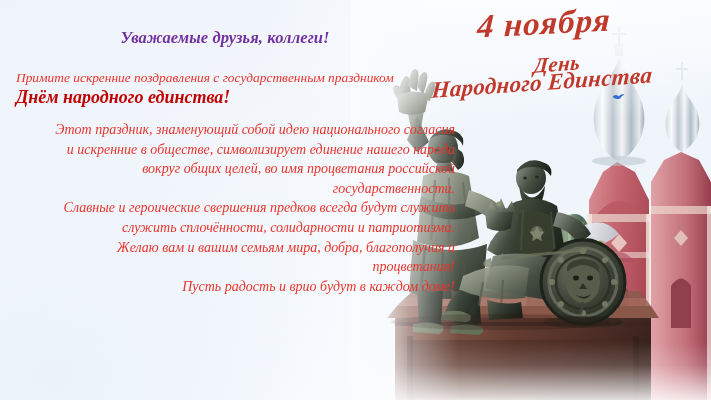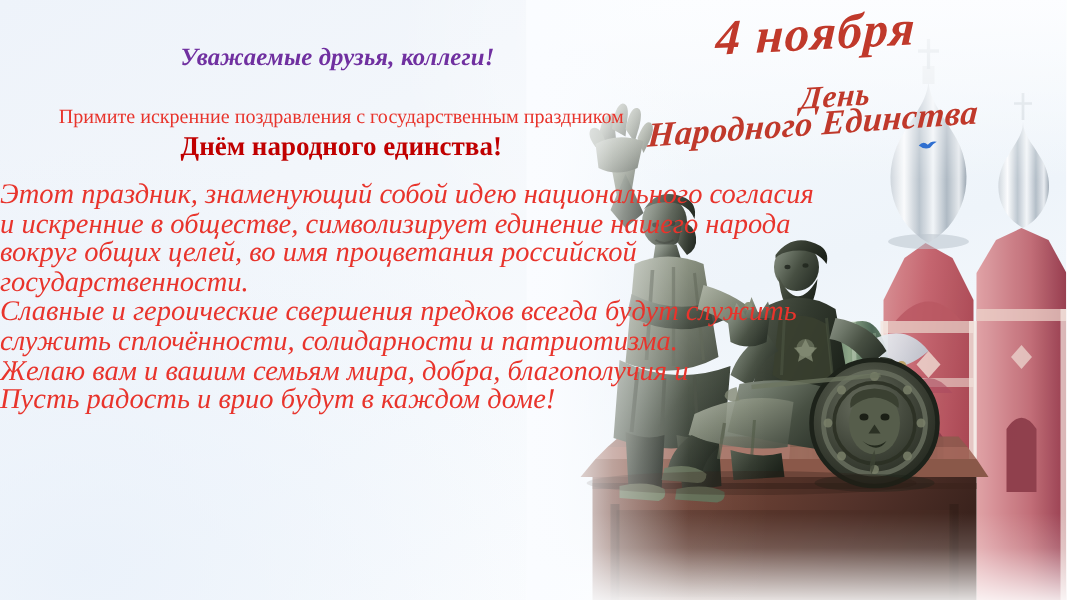--- a/index.html
+++ b/index.html
@@ -89,43 +89,44 @@
     font-weight: bold;
     font-size: 16.5px;
     letter-spacing: 0.1px;
     color: #7030a0;
     white-space: nowrap;
   }
 
   .congrats {
     position: absolute;
     top: 68px;
-    left: 0;
+    left: 16px;
     width: 455px;
-    text-align: center;
+    text-align: left;
+    font-style: italic;
     font-size: 13.4px;
     line-height: 19px;
     color: #e8342c;
   }
   .congrats .strong {
     display: block;
     font-weight: bold;
     color: #c00000;
     font-size: 18px;
     margin-top: 1px;
   }
 
   .body-text {
     position: absolute;
     top: 120px;
     left: 0;
     width: 455px;
-    text-align: left;
-    font-style: italic;
-    font-size: 19px;
+    text-align: right;
+    font-style: italic;
+    font-size: 14px;
     line-height: 19.6px;
     color: #e8342c;
   }
   .body-text .ln { display: block; white-space: nowrap; }
 
   .signature {
     position: absolute;
     top: 322px;
     left: 16px;
     width: 402px;
@@ -468,19 +469,20 @@
     </div>
 
     <div class="body-text">
       <span class="ln">Этот праздник, знаменующий собой идею национального согласия</span>
       <span class="ln">и искренние в обществе, символизирует единение нашего народа</span>
       <span class="ln">вокруг общих целей, во имя процветания российской</span>
       <span class="ln">государственности.</span>
       <span class="ln">Славные и героические свершения предков всегда будут служить</span>
       <span class="ln">служить сплочённости, солидарности и патриотизма.</span>
       <span class="ln">Желаю вам и вашим семьям мира, добра, благополучия и</span>
+      <span class="ln">процветания!</span>
       <span class="ln">Пусть радость и врио будут в каждом доме!</span>
     </div>
 
 
   </div>
 
 </div>
 
 </body></html>

